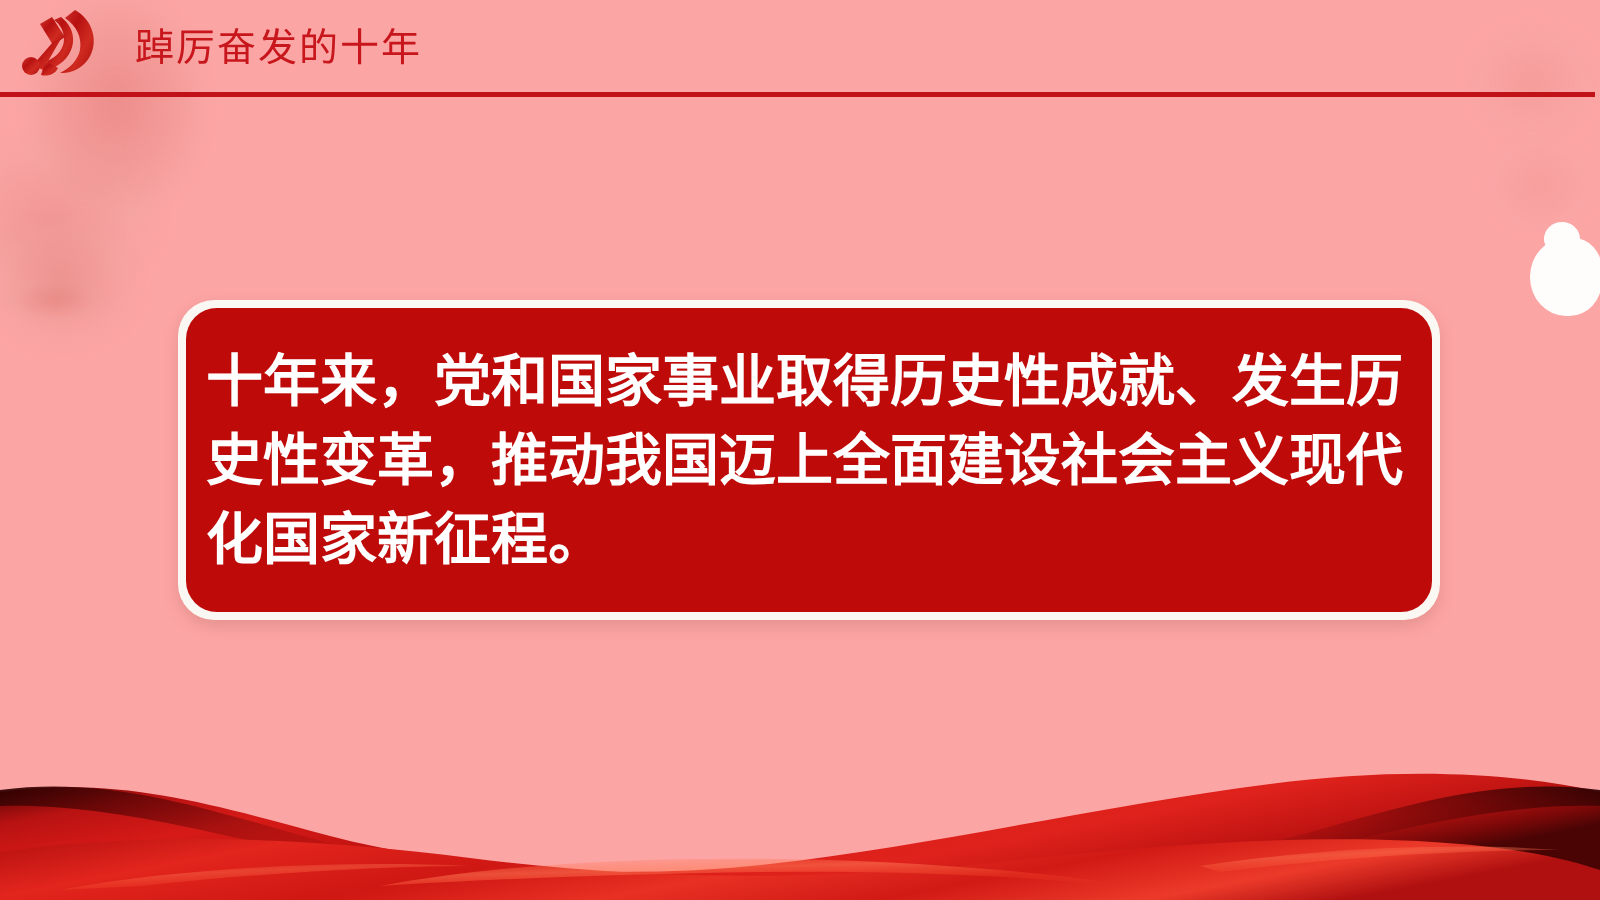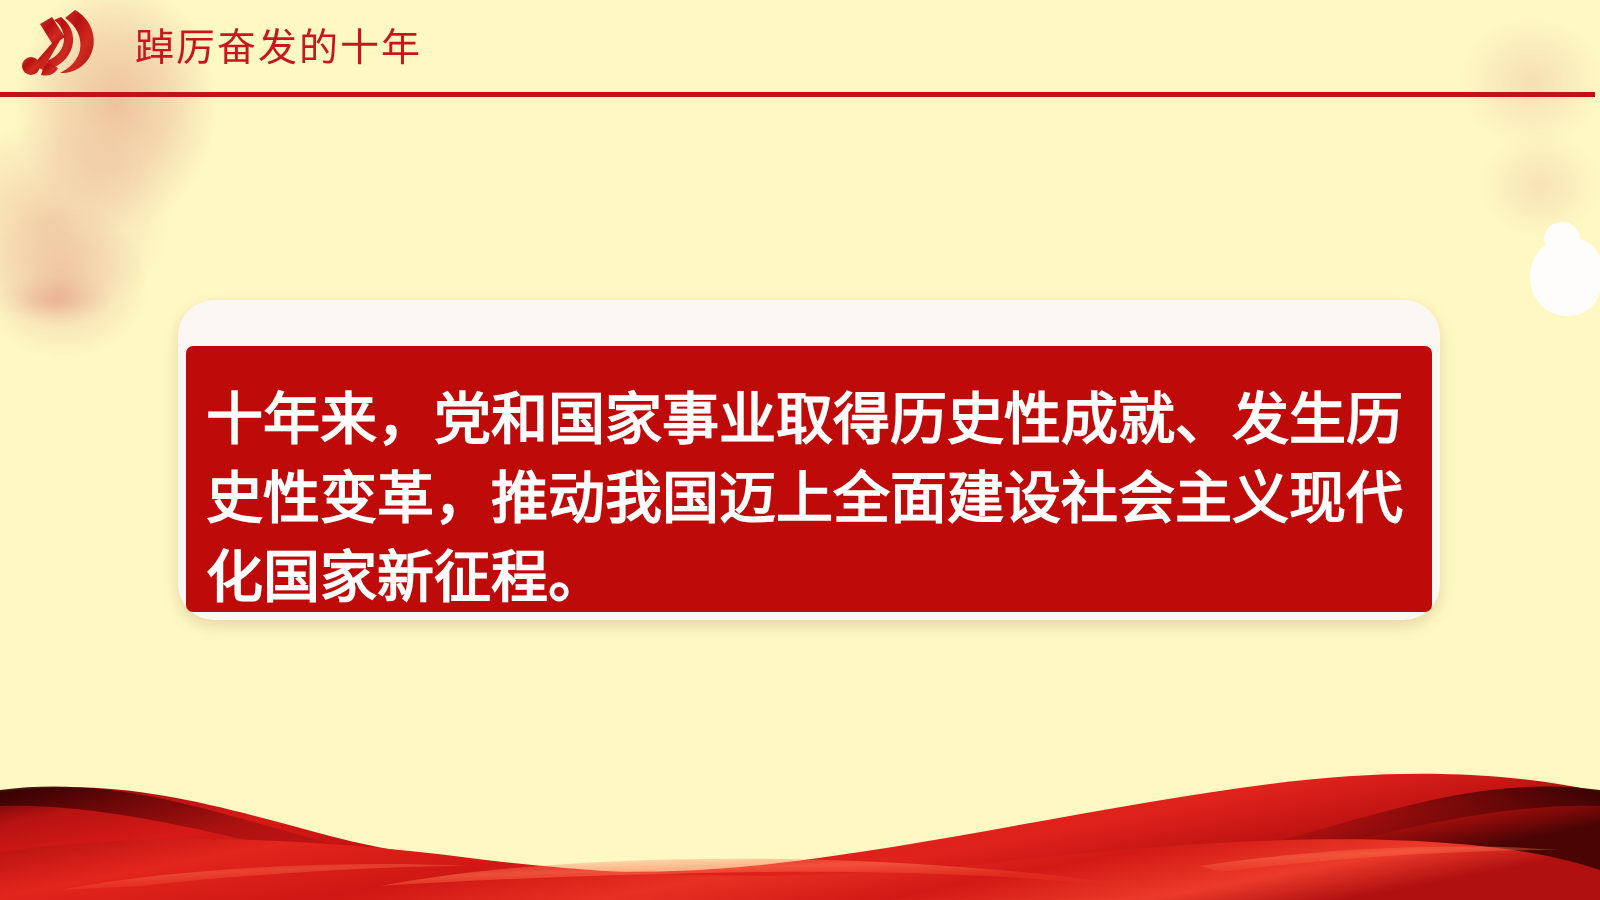--- a/index.html
+++ b/index.html
@@ -12,21 +12,21 @@
     height: 900px;
     overflow: hidden;
     font-family: "Liberation Sans", "DejaVu Sans", sans-serif;
     background: #faf4ed;
   }
 
   .slide {
     position: relative;
     width: 1600px;
     height: 900px;
-    background: #fef9c3;
+    background: #fca5a5;
     overflow: hidden;
   }
 
   
   .wash {
     position: absolute;
     pointer-events: none;
   }
   .wash-left-big {
     left: -70px;
@@ -142,23 +142,22 @@
     border-radius: 36px;
     background: #fbf7f2;
     box-shadow: 0 6px 16px rgba(120, 60, 40, 0.18);
   }
   .card {
     position: absolute;
     left: 8px;
     top: 8px;
     right: 8px;
     bottom: 8px;
-    border-radius: 7px;
+    border-radius: 31px;
     background: #bf0a0a;
-    margin-top: 38px;
   }
   .card-text {
     position: absolute;
     left: 20px;
     right: 14px;
     top: 34px;
     color: #ffffff;
     font-size: 57px;
     line-height: 79px;
     font-weight: bold;

